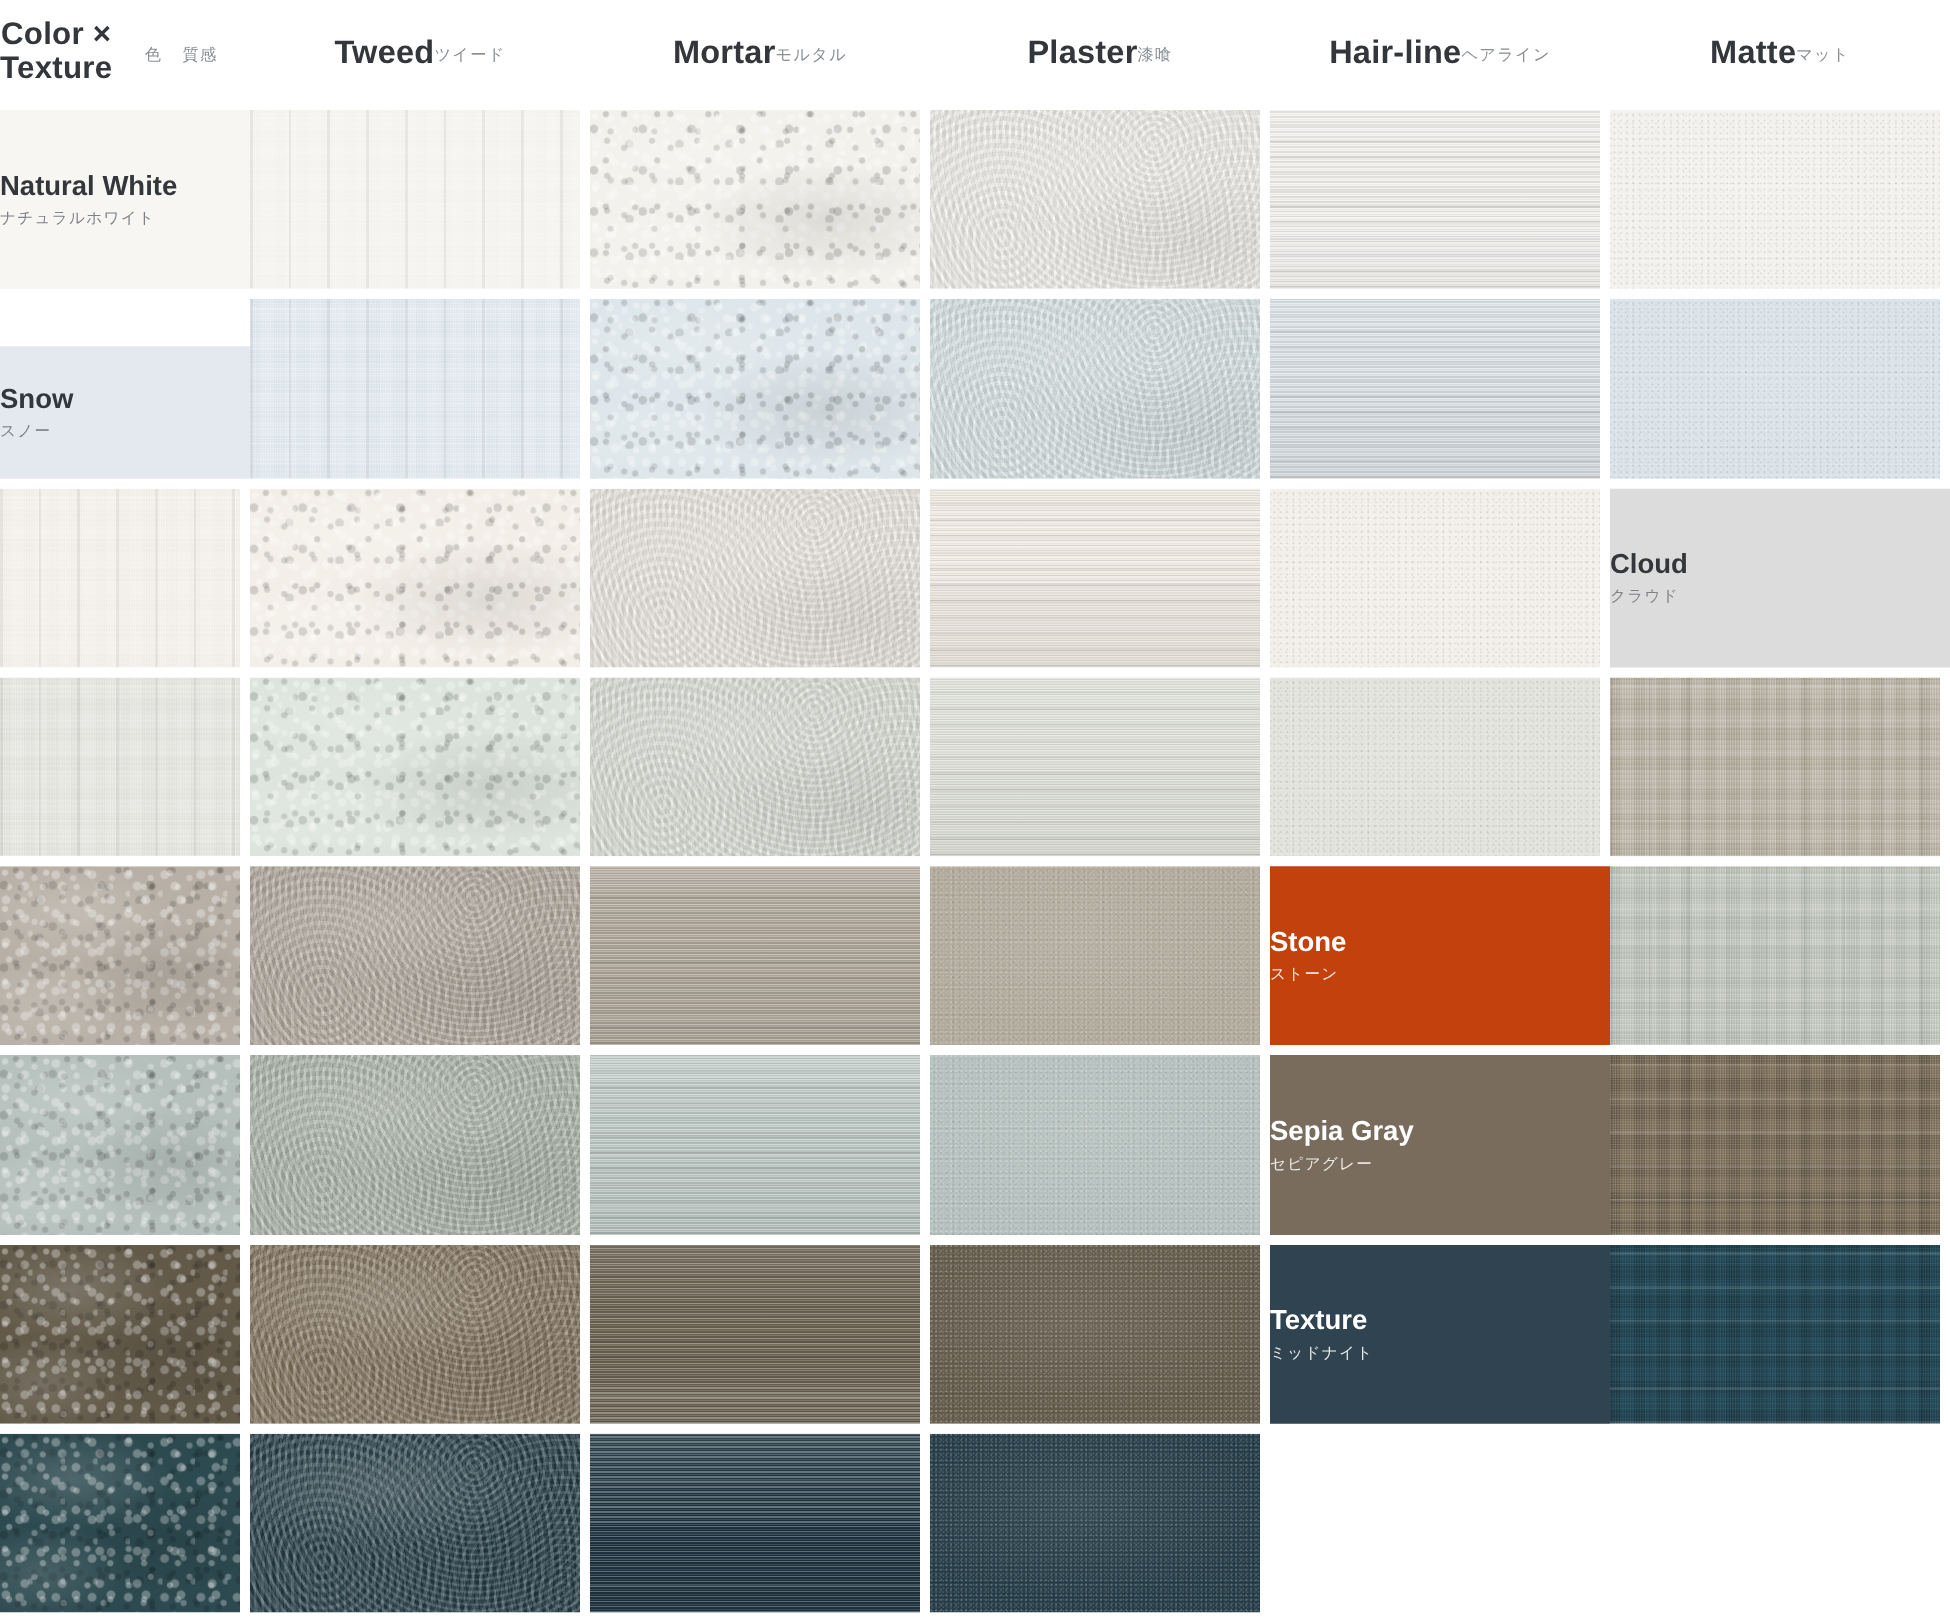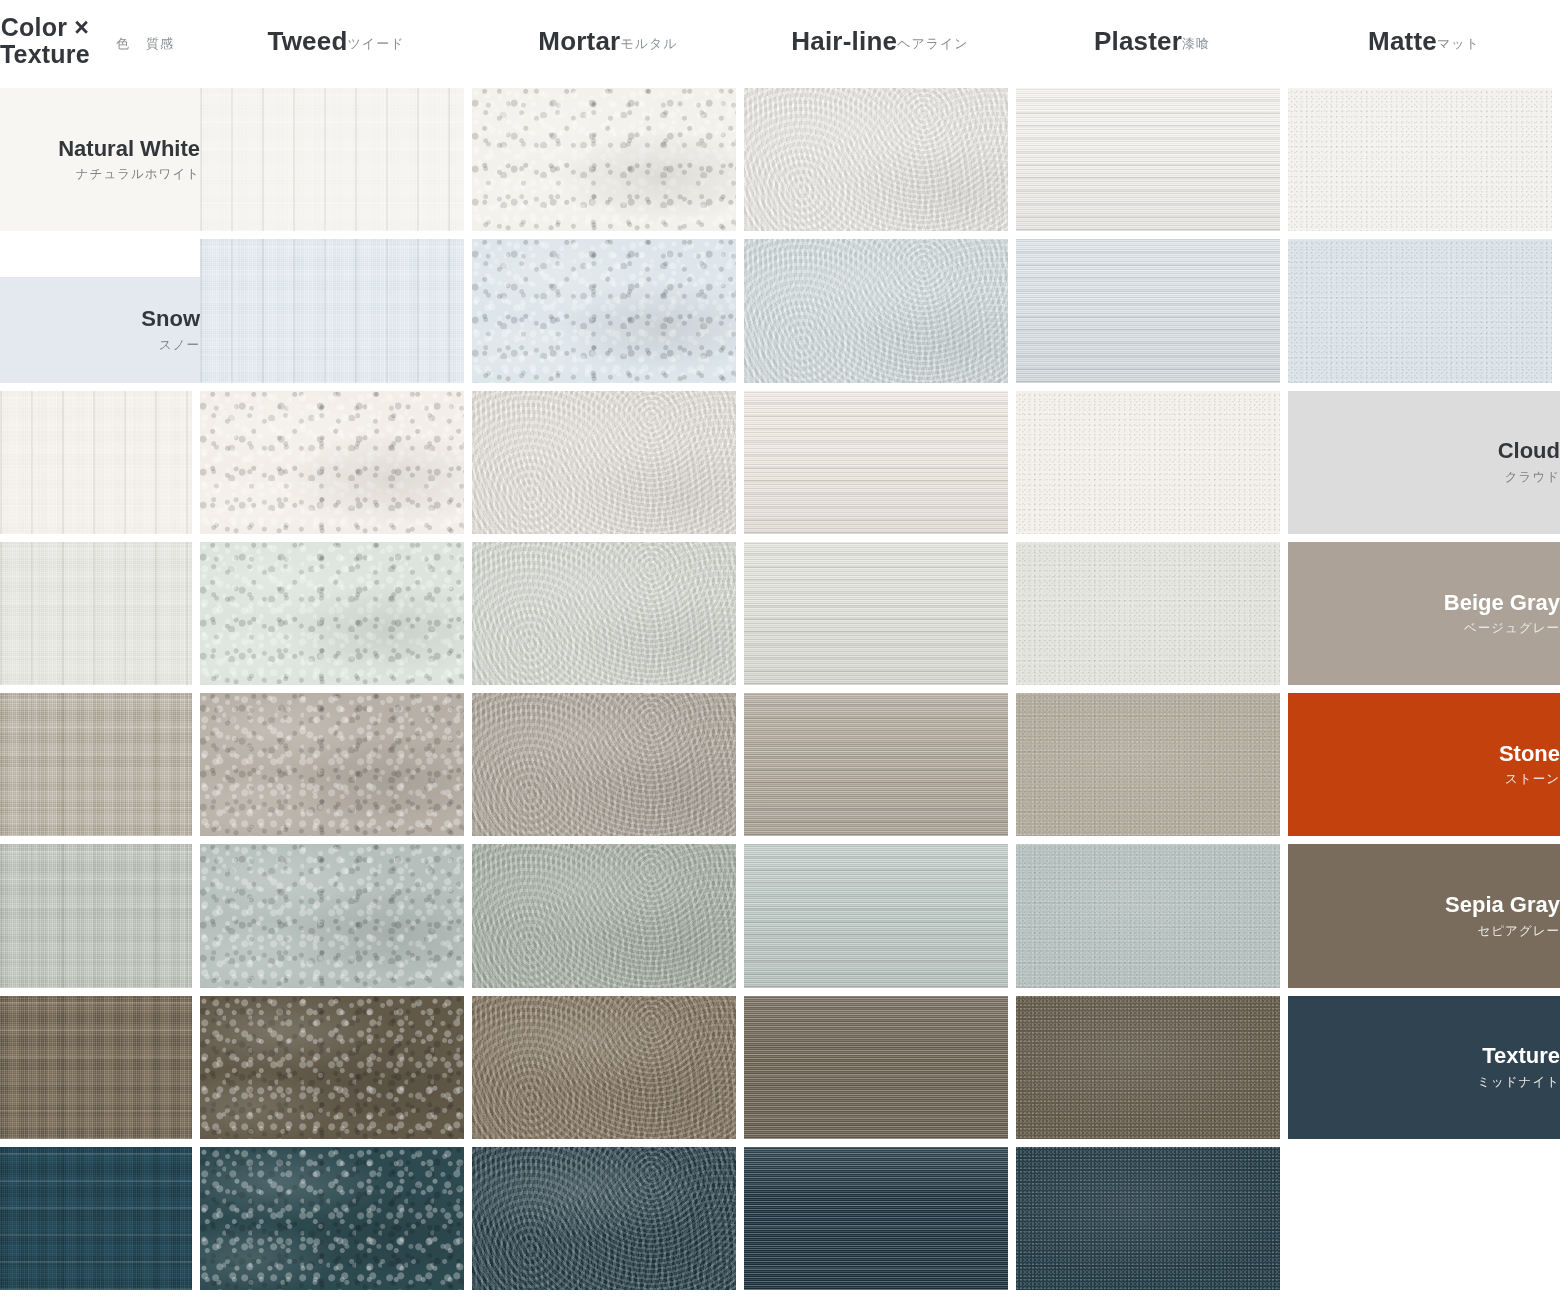--- a/index.html
+++ b/index.html
@@ -37,21 +37,21 @@
   .hcorner .jprow{
     display:flex; width:100%; justify-content:space-around;
     margin-top:5px; padding:0 18px; box-sizing:border-box;
   }
   .hcorner .jprow span{font-size:13px;color:#8a8f94;letter-spacing:1px;}
 
   
   .lab{
     position:relative;
     display:flex; flex-direction:column;
-    align-items:flex-end; justify-content:center;
+    align-items:flex-start; justify-content:center;
     text-align:center;
     margin:0 0 8px 0;
     box-sizing:border-box;
   }
   .lab .en{font-size:22px;font-weight:bold;line-height:1.15;}
   .lab .jp{font-size:12.5px;margin-top:5px;letter-spacing:1px;}
   .lab.dark .en{color:#33373b;}
   .lab.dark .jp{color:#7d8288;}
   .lab.light .en{color:#ffffff;}
   .lab.light .jp{color:#eceae7;}
@@ -199,26 +199,26 @@
 
   <div class="hcell">
     <div class="en">Tweed</div>
     <div class="jp">ツイード</div>
   </div>
   <div class="hcell">
     <div class="en">Mortar</div>
     <div class="jp">モルタル</div>
   </div>
   <div class="hcell">
+    <div class="en">Plaster</div>
+    <div class="jp">漆喰</div>
+  </div>
+  <div class="hcell">
     <div class="en">Hair-line</div>
     <div class="jp">ヘアライン</div>
-  </div>
-  <div class="hcell">
-    <div class="en">Plaster</div>
-    <div class="jp">漆喰</div>
   </div>
   <div class="hcell">
     <div class="en">Matte</div>
     <div class="jp">マット</div>
   </div>
 
 <div class="lab dark" style="background: rgb(247, 246, 243);">
       <div class="en">Natural White</div>
       <div class="jp">ナチュラルホワイト</div>
     </div>
@@ -323,24 +323,20 @@
     <div class="sw">
       <div class="base" style="background: rgb(225, 227, 220);"></div>
       <div class="tex tex-hairline"></div>
       <div class="tex tex-hairline2"></div>
     </div>
     <div class="sw">
       <div class="base" style="background: rgb(225, 226, 219);"></div>
       <div class="tex tex-matte"></div>
       <div class="tex tex-matte2"></div>
     </div>
-    <div class="lab light" style="background: rgb(172, 162, 152);">
-      <div class="en">Beige Gray</div>
-      <div class="jp">ベージュグレー</div>
-    </div>
     <div class="sw">
       <div class="base" style="background: rgb(178, 170, 156);"></div>
       <div class="tex tex-tweed"></div>
       <div class="tex tex-tweed2"></div>
     </div>
     <div class="sw">
       <div class="base" style="background: rgb(184, 176, 166);"></div>
       <div class="tex tex-mortar"></div>
       <div class="tex tex-mortar2"></div>
     </div>

